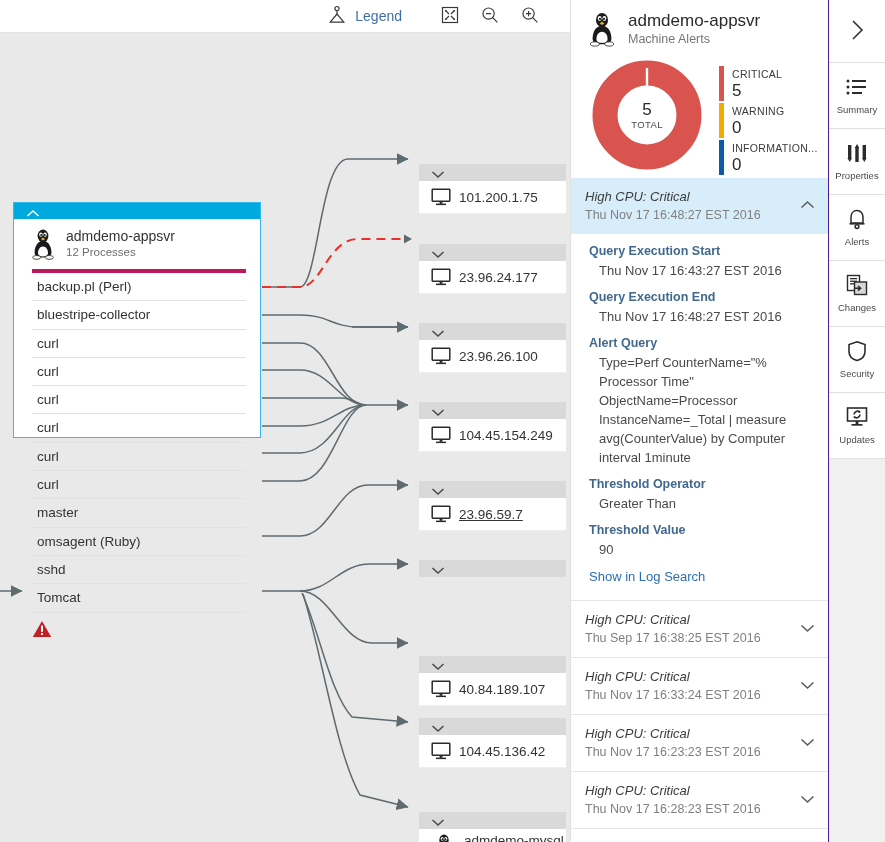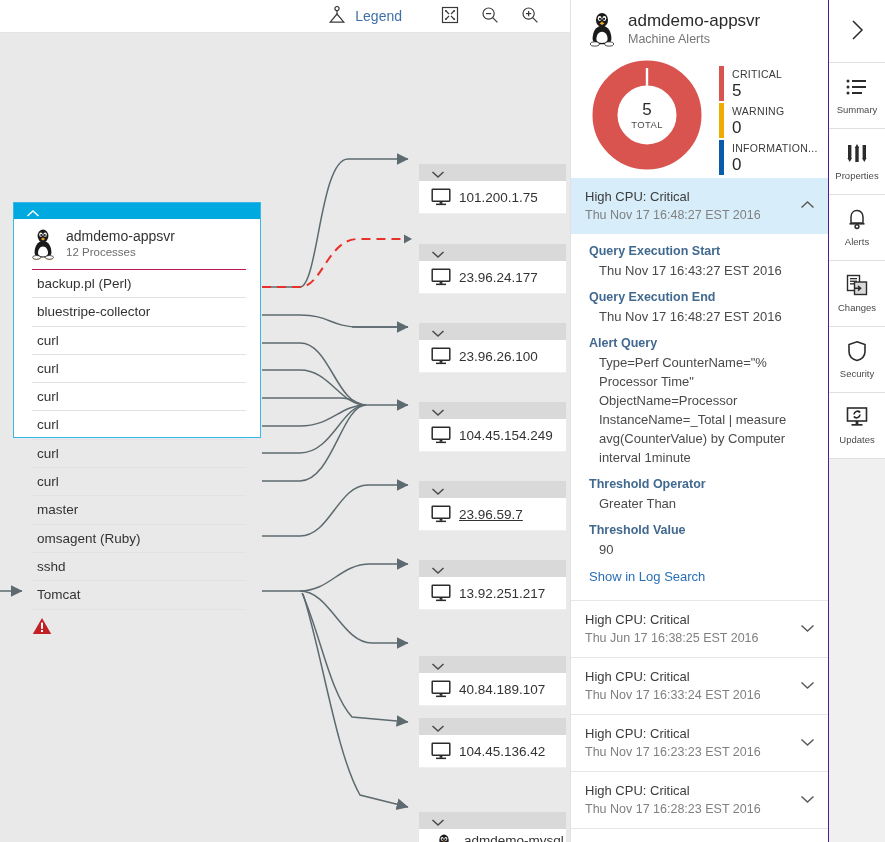--- a/index.html
+++ b/index.html
@@ -28,21 +28,21 @@
   
   .server-card{position:absolute;left:13px;top:169px;width:248px;height:236px;
      background:#ffffff;border:1px solid #38b8e8;box-sizing:border-box;}
   .card-header{height:16px;background:#00a9e0;position:relative;}
   .card-header .chev{position:absolute;left:12px;top:3px;}
   .card-title-row{display:flex;align-items:center;padding:8px 0 6px 14px;}
   .tux{width:30px;height:34px;flex:none;}
   .card-titles{margin-left:8px;}
   .card-name{font-size:14px;color:#333;line-height:16px;}
   .card-sub{font-size:11.5px;color:#6d6d6d;line-height:15px;margin-top:1px;}
-  .proc-list{margin:2px 14px 0 18px;border-top:1px solid #be185d;}
+  .proc-list{margin:2px 14px 0 18px;border-top:4px solid #be185d;}
   .proc-row{height:27.3px;line-height:27.3px;border-bottom:1px solid #e2e2e2;
      font-size:13.5px;color:#333;padding-left:5px;white-space:nowrap;overflow:hidden;}
   .card-warn{padding:7px 0 0 18px;}
 
   
   .ipnode{position:absolute;width:147px;background:#ffffff;}
   .ipnode .hdr{height:17px;background:#d9d9d9;position:relative;}
   .ipnode .hdr .chev{position:absolute;left:12px;top:3px;}
   .ipnode .body{height:32px;display:flex;align-items:center;padding-left:12px;
      background:#ffffff;border-bottom:1px solid #efefef;}
@@ -73,21 +73,21 @@
   .lg-bar{width:5px;flex:none;border-radius:0;}
   .lg-txt{margin-left:8px;}
   .lg-name{font-size:10.5px;color:#3a3a3a;letter-spacing:.3px;line-height:14px;}
   .lg-val{font-size:17px;color:#2a2a2a;line-height:20px;}
 
   .alerts{margin-top:6px;}
   .alert-item{border-bottom:1px solid #e6e6e6;position:relative;}
   .alert-head{padding:9px 30px 9px 14px;cursor:pointer;}
   .alert-item.selected .alert-head{background:#d7edfa;}
   .alert-item.selected{border-bottom:none;}
-  .a-name{font-size:13px;color:#3c3c3c;line-height:19px;}
+  .a-name{font-size:13px;color:#3c3c3c;line-height:19px;font-style:italic;}
   .a-time{font-size:12.5px;color:#808080;line-height:19px;}
   .a-chev{position:absolute;right:13px;top:20px;}
   .alert-body{padding:0 14px 10px 18px;}
   .f-label{font-size:12.5px;color:#41698f;font-weight:bold;line-height:19px;margin-top:8px;}
   .f-value{font-size:13px;color:#4a4a4a;line-height:19px;padding-left:10px;}
   .logsearch{display:inline-block;margin-top:10px;font-size:13px;color:#2a6fb5;
      text-decoration:none;cursor:pointer;}
   .sel-sep{height:1px;background:#e6e6e6;margin:6px 0 0 0;}
 
   
@@ -328,28 +328,20 @@
                 </svg></span>
               <span class="ip">23.96.59.7</span>
             </div>
           </div>
           <div class="ipnode" style="left: 419px; top: 527px;">
             <div class="hdr">
               <span class="chev"><svg width="14" height="9" viewBox="0 0 14 9">
                   <path d="M1.5,2 L7,7 L12.5,2" fill="none" stroke="#4a4a4a" stroke-width="1.5"></path>
                 </svg></span>
             </div>
-            <div class="body">
-              <span class="mon"><svg width="20" height="18" viewBox="0 0 20 18">
-                  <rect x="1.2" y="1.2" width="17.6" height="12" rx="0.6" fill="none" stroke="#2b2b2b" stroke-width="1.5"></rect>
-                  <rect x="8.6" y="13.2" width="2.8" height="2.6" fill="#2b2b2b"></rect>
-                  <rect x="5" y="15.6" width="10" height="1.5" fill="#2b2b2b"></rect>
-                </svg></span>
-              <span class="ip">13.92.251.217</span>
-            </div>
           </div>
           <div class="ipnode" style="left: 419px; top: 623px;">
             <div class="hdr">
               <span class="chev"><svg width="14" height="9" viewBox="0 0 14 9">
                   <path d="M1.5,2 L7,7 L12.5,2" fill="none" stroke="#4a4a4a" stroke-width="1.5"></path>
                 </svg></span>
             </div>
             <div class="body">
               <span class="mon"><svg width="20" height="18" viewBox="0 0 20 18">
                   <rect x="1.2" y="1.2" width="17.6" height="12" rx="0.6" fill="none" stroke="#2b2b2b" stroke-width="1.5"></rect>
@@ -457,21 +449,21 @@
             <span class="a-chev"><svg width="15" height="10" viewBox="0 0 15 10">
                 <path d="M1.5,7.5 L7.5,2 L13.5,7.5" fill="none" stroke="#5a5a5a" stroke-width="1.5"></path>
               </svg></span>
           </div>
           <div class="alert-body"><div class="f-label">Query Execution Start</div><div class="f-value">Thu Nov 17 16:43:27 EST 2016</div><div class="f-label">Query Execution End</div><div class="f-value">Thu Nov 17 16:48:27 EST 2016</div><div class="f-label">Alert Query</div><div class="f-value">Type=Perf CounterName="% Processor Time" ObjectName=Processor InstanceName=_Total | measure avg(CounterValue) by Computer interval 1minute</div><div class="f-label">Threshold Operator</div><div class="f-value">Greater Than</div><div class="f-label">Threshold Value</div><div class="f-value">90</div><a class="logsearch">Show in Log Search</a></div>
           <div class="sel-sep"></div>
         </div>
         <div class="alert-item">
           <div class="alert-head">
             <div class="a-name">High CPU: Critical</div>
-            <div class="a-time">Thu Jun 17 16:38:25 EST 2016</div>
+            <div class="a-time">Thu Sep 17 16:38:25 EST 2016</div>
             <span class="a-chev"><svg width="15" height="10" viewBox="0 0 15 10">
                 <path d="M1.5,2.5 L7.5,8 L13.5,2.5" fill="none" stroke="#5a5a5a" stroke-width="1.5"></path>
               </svg></span>
           </div>
         </div>
         <div class="alert-item">
           <div class="alert-head">
             <div class="a-name">High CPU: Critical</div>
             <div class="a-time">Thu Nov 17 16:33:24 EST 2016</div>
             <span class="a-chev"><svg width="15" height="10" viewBox="0 0 15 10">

